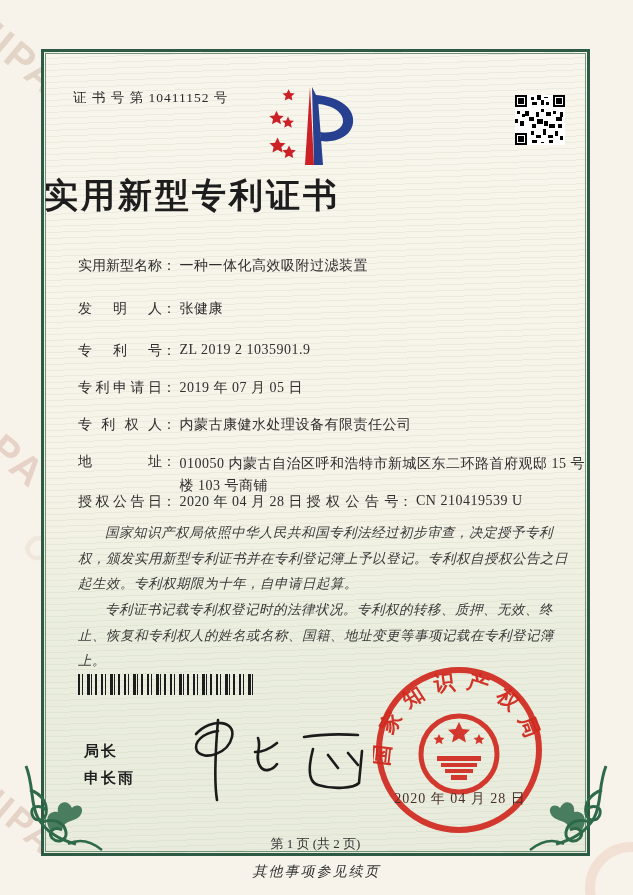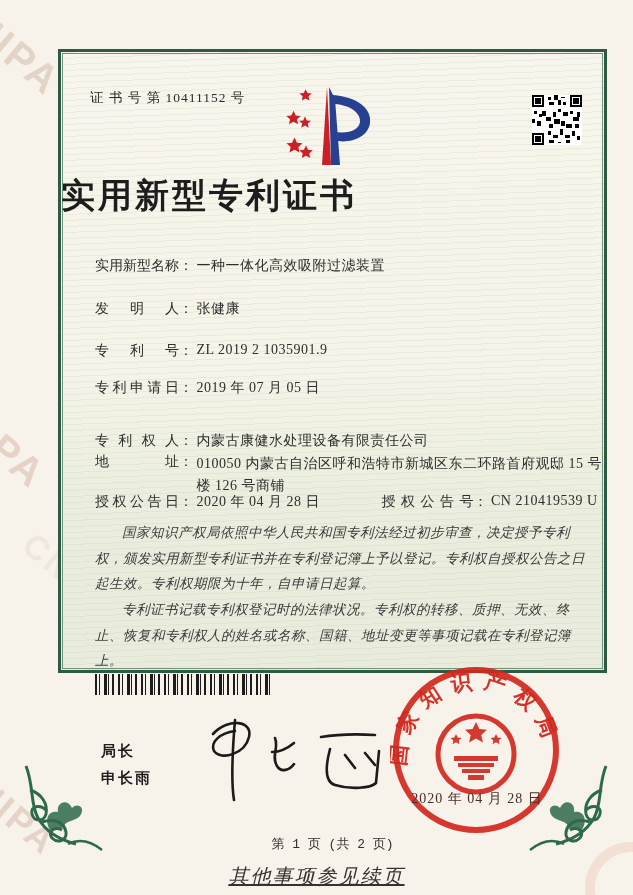--- a/index.html
+++ b/index.html
@@ -12,42 +12,42 @@
   
   .wm {
     position:absolute; font-family:"Liberation Sans","DejaVu Sans",sans-serif;
     font-weight:bold; color:rgba(190,163,140,0.38); letter-spacing:3px;
     transform:rotate(40deg); transform-origin:left top; z-index:0; white-space:nowrap;
   }
   .ring-wm { position:absolute; border-radius:50%; border:10px solid rgba(224,158,138,0.22); z-index:0; }
 
   
   .cert {
-    position:absolute; left:58px; top:49px; width:549px; height:624px;
+    position:absolute; left:41px; top:49px; width:549px; height:807px;
     border:3px solid #2e5a45; z-index:1;
     background:linear-gradient(180deg,#f8f5ec 0%,#f6f3e8 52%,#ebeede 72%,#e9ecdc 100%);
   }
   .cert::after {
     content:""; position:absolute; inset:0; pointer-events:none;
     background:repeating-linear-gradient(178deg, rgba(125,160,125,0.10) 0 1px, rgba(0,0,0,0) 1px 6px);
   }
   .inner-line { position:absolute; inset:1px; border:1px solid #6f9279; pointer-events:none; z-index:2; }
   .cert > div, .cert > svg { position:absolute; z-index:3; }
 
   .cert-no { left:29px; top:37px; font-size:13.5px; color:#2b2b2b; letter-spacing:1px; }
 
   .title { left:0; top:121px; width:100%; text-align:left; font-size:34px;
            font-weight:bold; letter-spacing:3px; color:#1d1d1d; }
 
   .row { left:34px; font-size:14px; color:#2e2e2e; white-space:nowrap; }
   .flabel { display:inline-block; width:84px; text-align:justify; text-align-last:justify; vertical-align:top; }
   .fcolon { display:inline-block; vertical-align:top; }
   .fval { display:inline-block; vertical-align:top; letter-spacing:0.5px; }
   .fval.wrap { white-space:normal; width:406px; line-height:1.55; }
-  .row2col .second { margin-left:58px; }
+  .row2col .second { }
   .flabel.w2 { width:92px; }
 
   .body-text { left:34px; top:468px; width:494px; font-size:13.5px; line-height:1.9;
                color:#3a3a3a; font-style:italic; letter-spacing:0.5px; }
   .body-text p { text-indent:2em; }
 
   .barcode { left:34px; top:622px; width:178px; height:21px;
     background:repeating-linear-gradient(90deg,
       #1c1c1c 0 2px, transparent 2px 4px,
       #1c1c1c 4px 5px, transparent 5px 9px,
@@ -57,23 +57,23 @@
   }
 
   .sig-label { left:40px; font-size:15px; font-weight:600; color:#1f1f1f;
                font-family:"Liberation Sans","DejaVu Sans",sans-serif; letter-spacing:2px; }
   .sig-title { top:690px; } .sig-name { top:717px; }
 
   .seal { left:329px; top:612px; width:172px; height:172px; }
   .seal-date { left:341px; top:738px; width:150px; text-align:center;
                font-size:14px; color:#47302a; letter-spacing:1px; }
 
-  .page-info { left:0; top:783px; width:100%; text-align:center; font-size:13px; color:#333;font-family:Liberation Mono, monospace; }
+  .page-info { left:0; top:783px; width:100%; text-align:center; font-size:13px; color:#333; }
   .note { position:absolute; left:0; top:863px; width:100%; text-align:center;
-          font-size:20px; color:#333; font-style:italic; letter-spacing:2px; z-index:1;text-decoration:underline; }
+          font-size:14px; color:#333; font-style:italic; letter-spacing:2px; z-index:1; }
 
   .corner { position:absolute; z-index:4; }
 </style>
 </head>
 <body>
 
 <div class="page">
 
   <div class="wm" style="left:-35px;top:-18px;font-size:40px;">CNIPA</div>
   <div class="wm" style="left:150px;top:88px;font-size:30px;color:rgba(195,170,145,0.33);">CNIPA</div>
@@ -158,27 +158,27 @@
       <span class="fval">张健康</span>
     </div>
     <div class="row" style="top:290px;">
       <span class="flabel">专利号</span><span class="fcolon">：</span>
       <span class="fval">ZL 2019 2 1035901.9</span>
     </div>
     <div class="row" style="top:327px;">
       <span class="flabel">专利申请日</span><span class="fcolon">：</span>
       <span class="fval">2019 年 07 月 05 日</span>
     </div>
-    <div class="row" style="top:364px;margin-top:16px;">
+    <div class="row" style="top:364px;">
       <span class="flabel">专利权人</span><span class="fcolon">：</span>
       <span class="fval">内蒙古康健水处理设备有限责任公司</span>
     </div>
     <div class="row" style="top:401px;">
       <span class="flabel">地址</span><span class="fcolon">：</span>
-      <span class="fval wrap">010050 内蒙古自治区呼和浩特市新城区东二环路首府观邸 15 号楼 126 号商铺</span>
+      <span class="fval wrap">010050 内蒙古自治区呼和浩特市新城区东二环路首府观邸 15 号楼 103 号商铺</span>
     </div>
     <div class="row row2col" style="top:441px;">
       <span>
         <span class="flabel">授权公告日</span><span class="fcolon">：</span>
         <span class="fval">2020 年 04 月 28 日</span>
       </span>
       <span class="second">
         <span class="flabel w2">授权公告号</span><span class="fcolon">：</span>
         <span class="fval">CN 210419539 U</span>
       </span>

